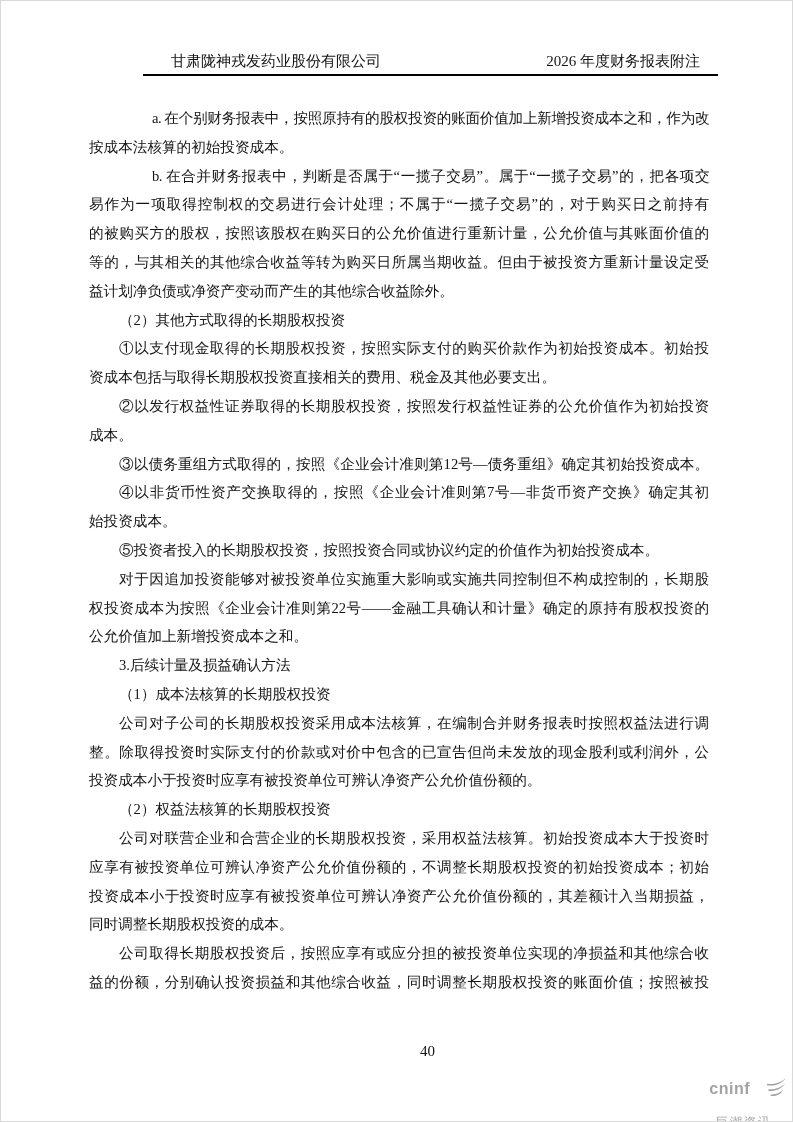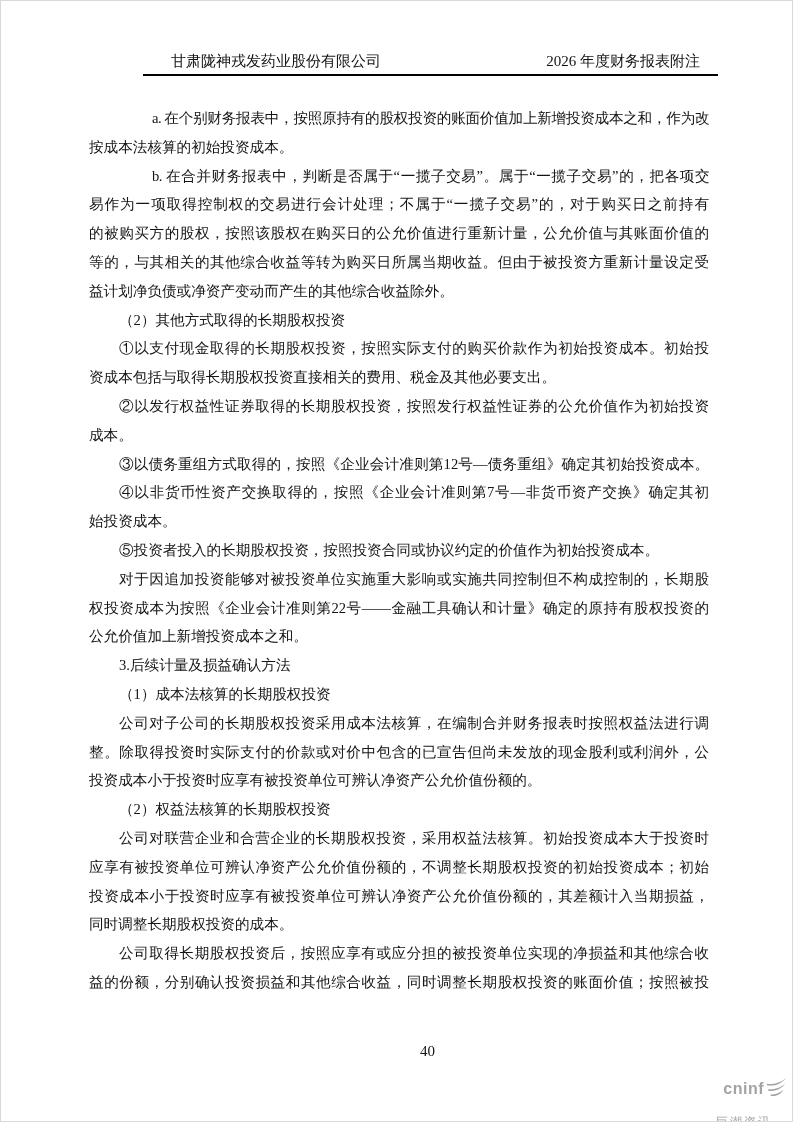--- a/index.html
+++ b/index.html
@@ -44,21 +44,21 @@
   .page-num {
     position: absolute; left: 0; width: 100%; top: 1042px;
     text-align: center; font-size: 15px;
     padding-left: 62px;
   }
   .logo {
     position: absolute; left: 714px; top: 1076px; width: 72px;
     font-family: "Liberation Sans", "DejaVu Sans", sans-serif;
     color: #a3a3a3; text-align: center; line-height: 1.05;
   }
-  .logo-row { display: flex; align-items: center; justify-content: flex-end; gap: 1px; }
+  .logo-row { display: flex; align-items: center; justify-content: flex-end; gap: 15px; }
   .logo-word { font-size: 16px; font-weight: bold; letter-spacing: 0.5px; }
   .logo-cn   { font-size: 12px; letter-spacing: 2px; margin-top: 15px; padding-right: 14px; }
   .logo-url  { font-size: 14px;  margin-top: 2px; white-space: nowrap; text-align: right; }
 </style>
 </head>
 <body>
 
 <div class="page">
 
   <div class="header">

